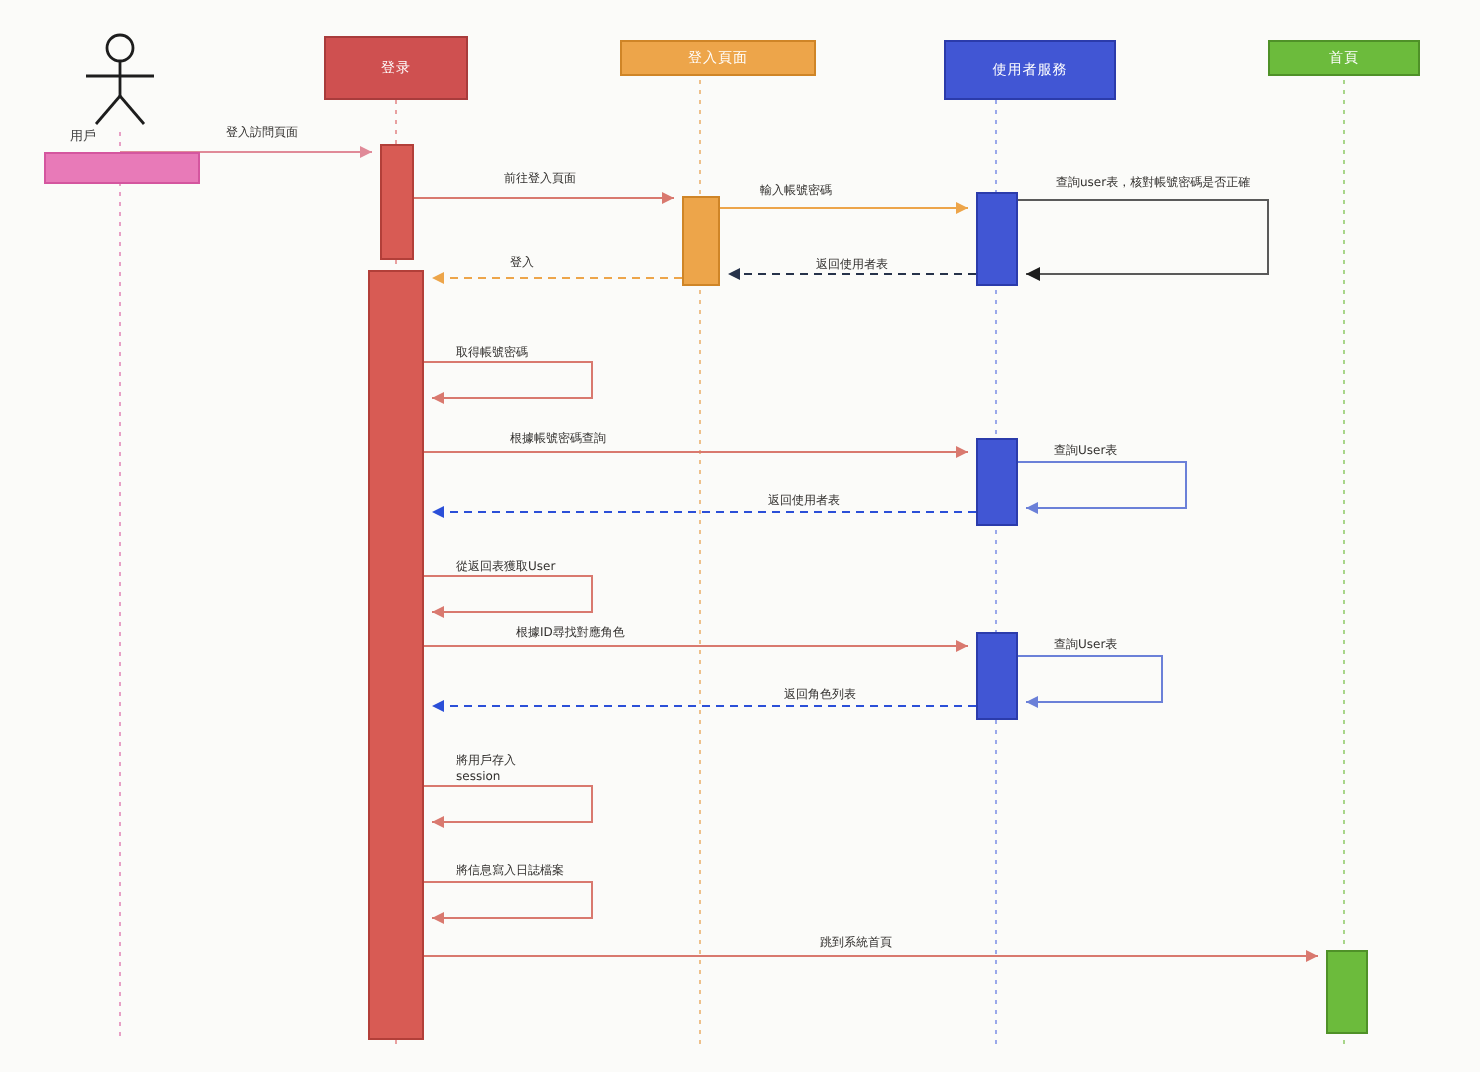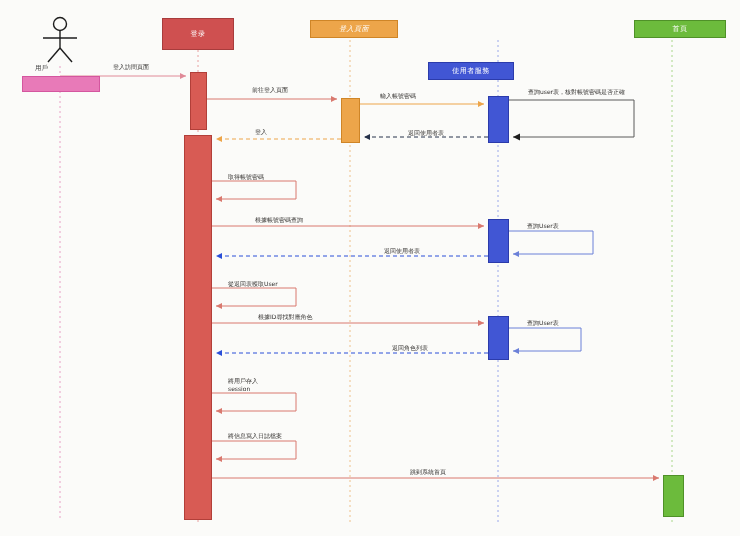--- a/index.html
+++ b/index.html
@@ -110,27 +110,27 @@
 
       <path d="M212,441 L296,441 L296,459 L216,459" stroke="#d9796f" marker-end="url(#ah-red)"></path>
 
       <line x1="212" y1="478" x2="659" y2="478" stroke="#d9796f" marker-end="url(#ah-red)"></line>
     </g>
   </svg>
 
   <div class="hdr-box" style="left:162px;top:18px;width:72px;height:32px;background:#cf5050;border-color:#a83c3c;">
     <span>登录</span>
   </div>
-  <div class="hdr-box" style="left:310px;top:20px;width:88px;height:18px;background:#eda54a;border-color:#cf8527;font-style:italic;">
+  <div class="hdr-box" style="left:310px;top:20px;width:98px;height:18px;background:#eda54a;border-color:#cf8527;">
     <span>登入頁面</span>
   </div>
-  <div class="hdr-box" style="left:428px;top:20px;width:86px;height:18px;background:#4156d4;border-color:#2b3bab;margin-top:42px;">
+  <div class="hdr-box" style="left:472px;top:20px;width:86px;height:30px;background:#4156d4;border-color:#2b3bab;">
     <span>使用者服務</span>
   </div>
-  <div class="hdr-box" style="left:634px;top:20px;width:92px;height:18px;background:#6cbb3c;border-color:#4f9128;">
+  <div class="hdr-box" style="left:634px;top:20px;width:76px;height:18px;background:#6cbb3c;border-color:#4f9128;">
     <span>首頁</span>
   </div>
 
   <div class="actor-label" style="left:35px;top:64px;width:50px;">用戶</div>
 
   <div class="actbar" style="left:22px;top:76px;width:78px;height:16px;background:#e87ab8;border-color:#d4569f;"></div>
 
   <div class="actbar" style="left:190px;top:72px;width:17px;height:58px;background:#d85b54;border-color:#b23f39;"></div>
   <div class="actbar" style="left:184px;top:135px;width:28px;height:385px;background:#d85b54;border-color:#b23f39;"></div>
 

